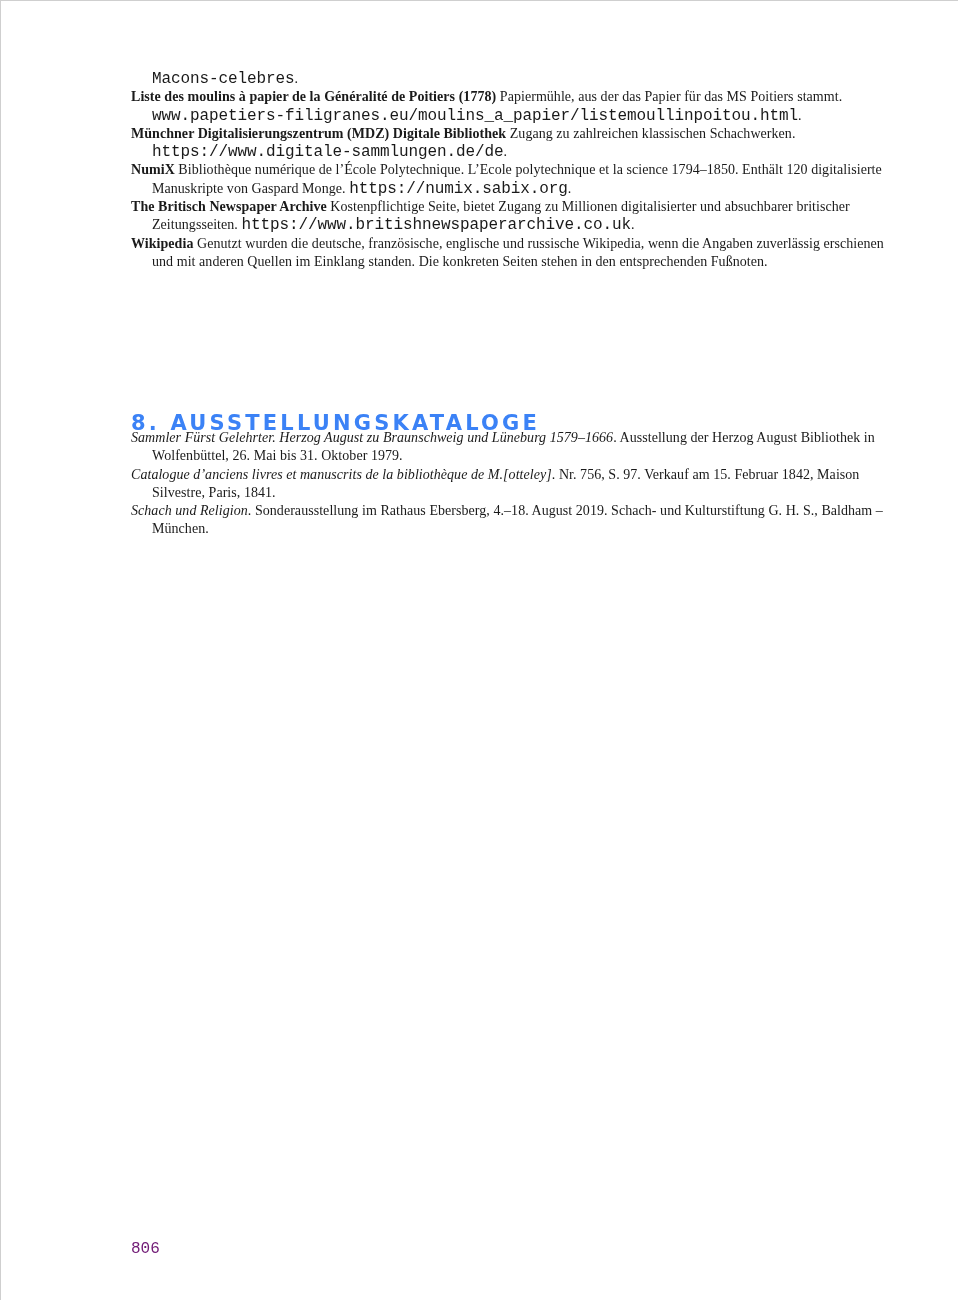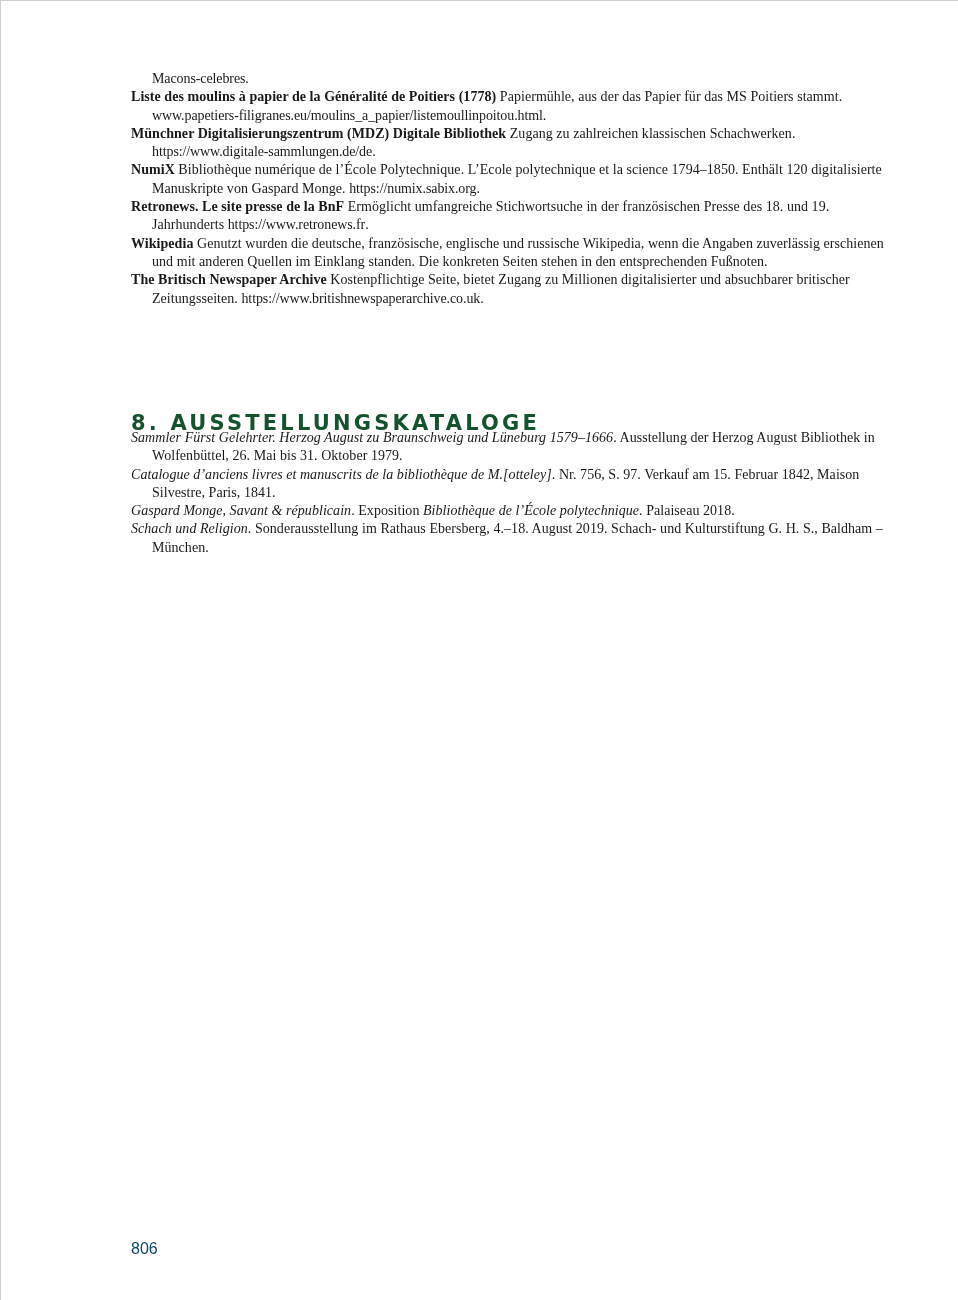--- a/index.html
+++ b/index.html
@@ -12,59 +12,57 @@
   .page-border-left { position: absolute; left: 0; top: 0; width: 1px; height: 1300px; background: #cfcfcf; }
   .content { position: absolute; left: 131px; top: 70px; width: 760px; }
   .entry {
     font-size: 13px; line-height: 18.3px;
     padding-left: 21px; text-indent: -21px;
     font-family: "Liberation Serif", serif;
     font-size: 14px;
     letter-spacing: 0.05px;
   }
   .entry b { font-weight: bold; }
-  .url { font-family: Liberation Serif, serif; font-size: 14px; letter-spacing: -0.1px; }
+  .url { font-family: Liberation Mono, monospace; font-size: 16px; letter-spacing: -0.1px; }
   .cont-line { padding-left: 21px; }
   .heading {
     position: absolute; left: 131px; top: 411px;
     font-family: "DejaVu Sans", sans-serif; font-weight: bold;
-    font-size: 21px; letter-spacing: 3.2px; color: #14532d;
+    font-size: 21px; letter-spacing: 3.2px; color: #3b82f6;
   }
   .catalogs { position: absolute; left: 131px; top: 429px; width: 770px; }
   .catalogs .entry i { font-style: italic; }
   .page-number {
     position: absolute; left: 131px; top: 1240px;
-    font-family: Liberation Sans, sans-serif; font-size: 16px; color: #0c4a6e;
+    font-family: Liberation Mono, monospace; font-size: 16px; color: #701a75;
   }
 </style>
 </head>
 <body>
 
 <div class="page-border-top"></div>
 <div class="page-border-left"></div>
 
 <div class="content">
   <div class="entry cont-line" style="text-indent:0;"><span class="url">Macons-celebres</span><span>.</span></div>
 
   <div class="entry"><b>Liste des moulins à papier de la Généralité de Poitiers (1778)</b><span> Papiermühle, aus der das Papier für das MS Poitiers stammt. </span><span class="url">www.papetiers-filigranes.eu/moulins_a_papier/listemoullinpoitou.html</span><span>.</span></div>
 
   <div class="entry"><b>Münchner Digitalisierungszentrum (MDZ) Digitale Bibliothek</b><span> Zugang zu zahlreichen klassischen Schachwerken. </span><span class="url">https://www.digitale-sammlungen.de/de</span><span>.</span></div>
 
   <div class="entry"><b>NumiX</b><span> Bibliothèque numérique de l’École Polytechnique. L’Ecole polytechnique et la science 1794–1850. Enthält 120 digitalisierte Manuskripte von Gaspard Monge. </span><span class="url">https://numix.sabix.org</span><span>.</span></div>
 
-  <div class="entry"><b>Retronews. Le site presse de la BnF</b><span> Ermöglicht umfangreiche Stichwortsuche in der französischen Presse des 18. und 19. Jahrhunderts </span><span class="url">https://www.retronews.fr</span><span>.</span></div>
 
 
+  <div class="entry"><b>The Britisch Newspaper Archive</b><span> Kostenpflichtige Seite, bietet Zugang zu Millionen digitalisierter und absuchbarer britischer Zeitungsseiten. </span><span class="url">https://www.britishnewspaperarchive.co.uk</span><span>.</span></div>
+
   <div class="entry"><b>Wikipedia</b><span> Genutzt wurden die deutsche, französische, englische und russische Wikipedia, wenn die Angaben zuverlässig erschienen und mit anderen Quellen im Einklang standen. Die konkreten Seiten stehen in den entsprechenden Fußnoten.</span></div>
-
-  <div class="entry"><b>The Britisch Newspaper Archive</b><span> Kostenpflichtige Seite, bietet Zugang zu Millionen digitalisierter und absuchbarer britischer Zeitungsseiten. </span><span class="url">https://www.britishnewspaperarchive.co.uk</span><span>.</span></div>
 </div>
 
 <div class="heading">8.  AUSSTELLUNGSKATALOGE</div>
 
 <div class="catalogs">
   <div class="entry"><i>Sammler Fürst Gelehrter. Herzog August zu Braunschweig und Lüneburg 1579–1666</i><span>. Ausstellung der Herzog August Bibliothek in Wolfenbüttel, 26. Mai bis 31. Oktober 1979.</span></div>
   <div class="entry"><i>Catalogue d’anciens livres et manuscrits de la bibliothèque de M.[otteley]</i><span>. Nr. 756, S. 97. Verkauf am 15. Februar 1842, Maison Silvestre, Paris, 1841.</span></div>
-  <div class="entry"><i>Gaspard Monge, Savant &amp; républicain</i><span>. Exposition </span><i>Bibliothèque de l’École polytechnique</i><span>. Palaiseau 2018.</span></div>
   <div class="entry"><i>Schach und Religion</i><span>. Sonderausstellung im Rathaus Ebersberg, 4.–18. August 2019. Schach- und Kulturstiftung G. H. S., Baldham – München.</span></div>
 </div>
 
 <div class="page-number">806</div>
 
 </body></html>

